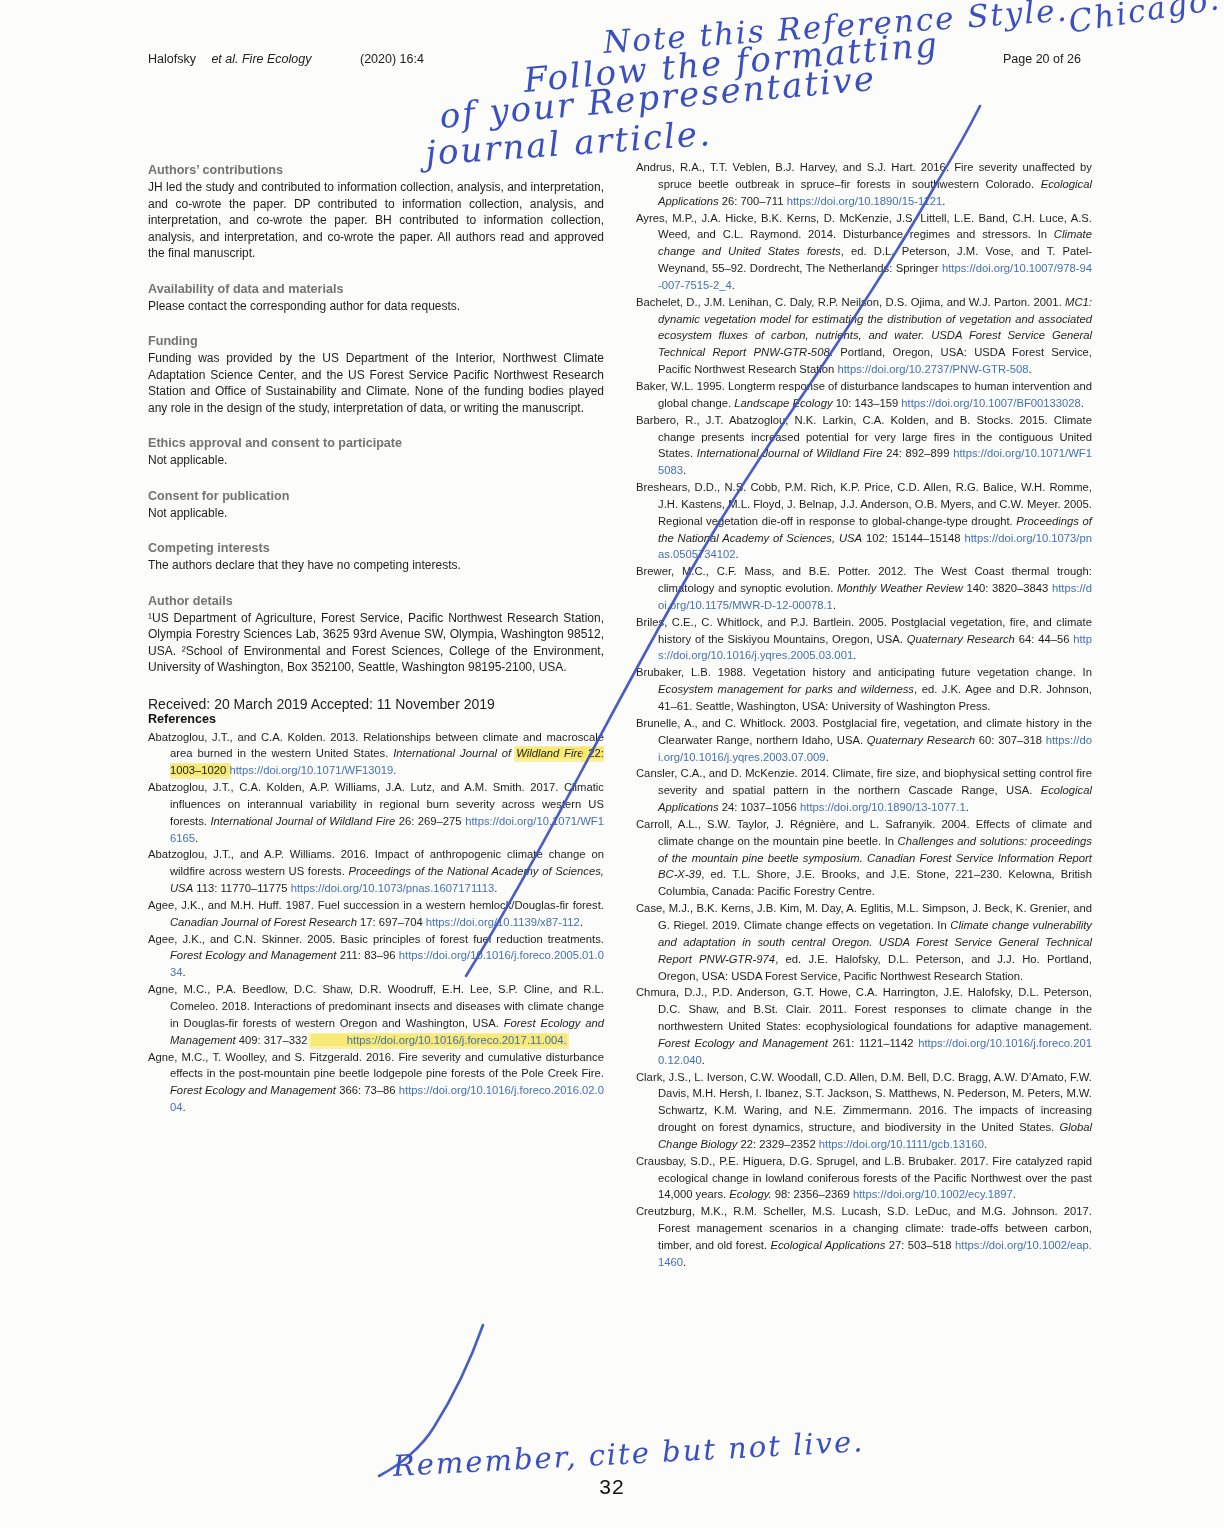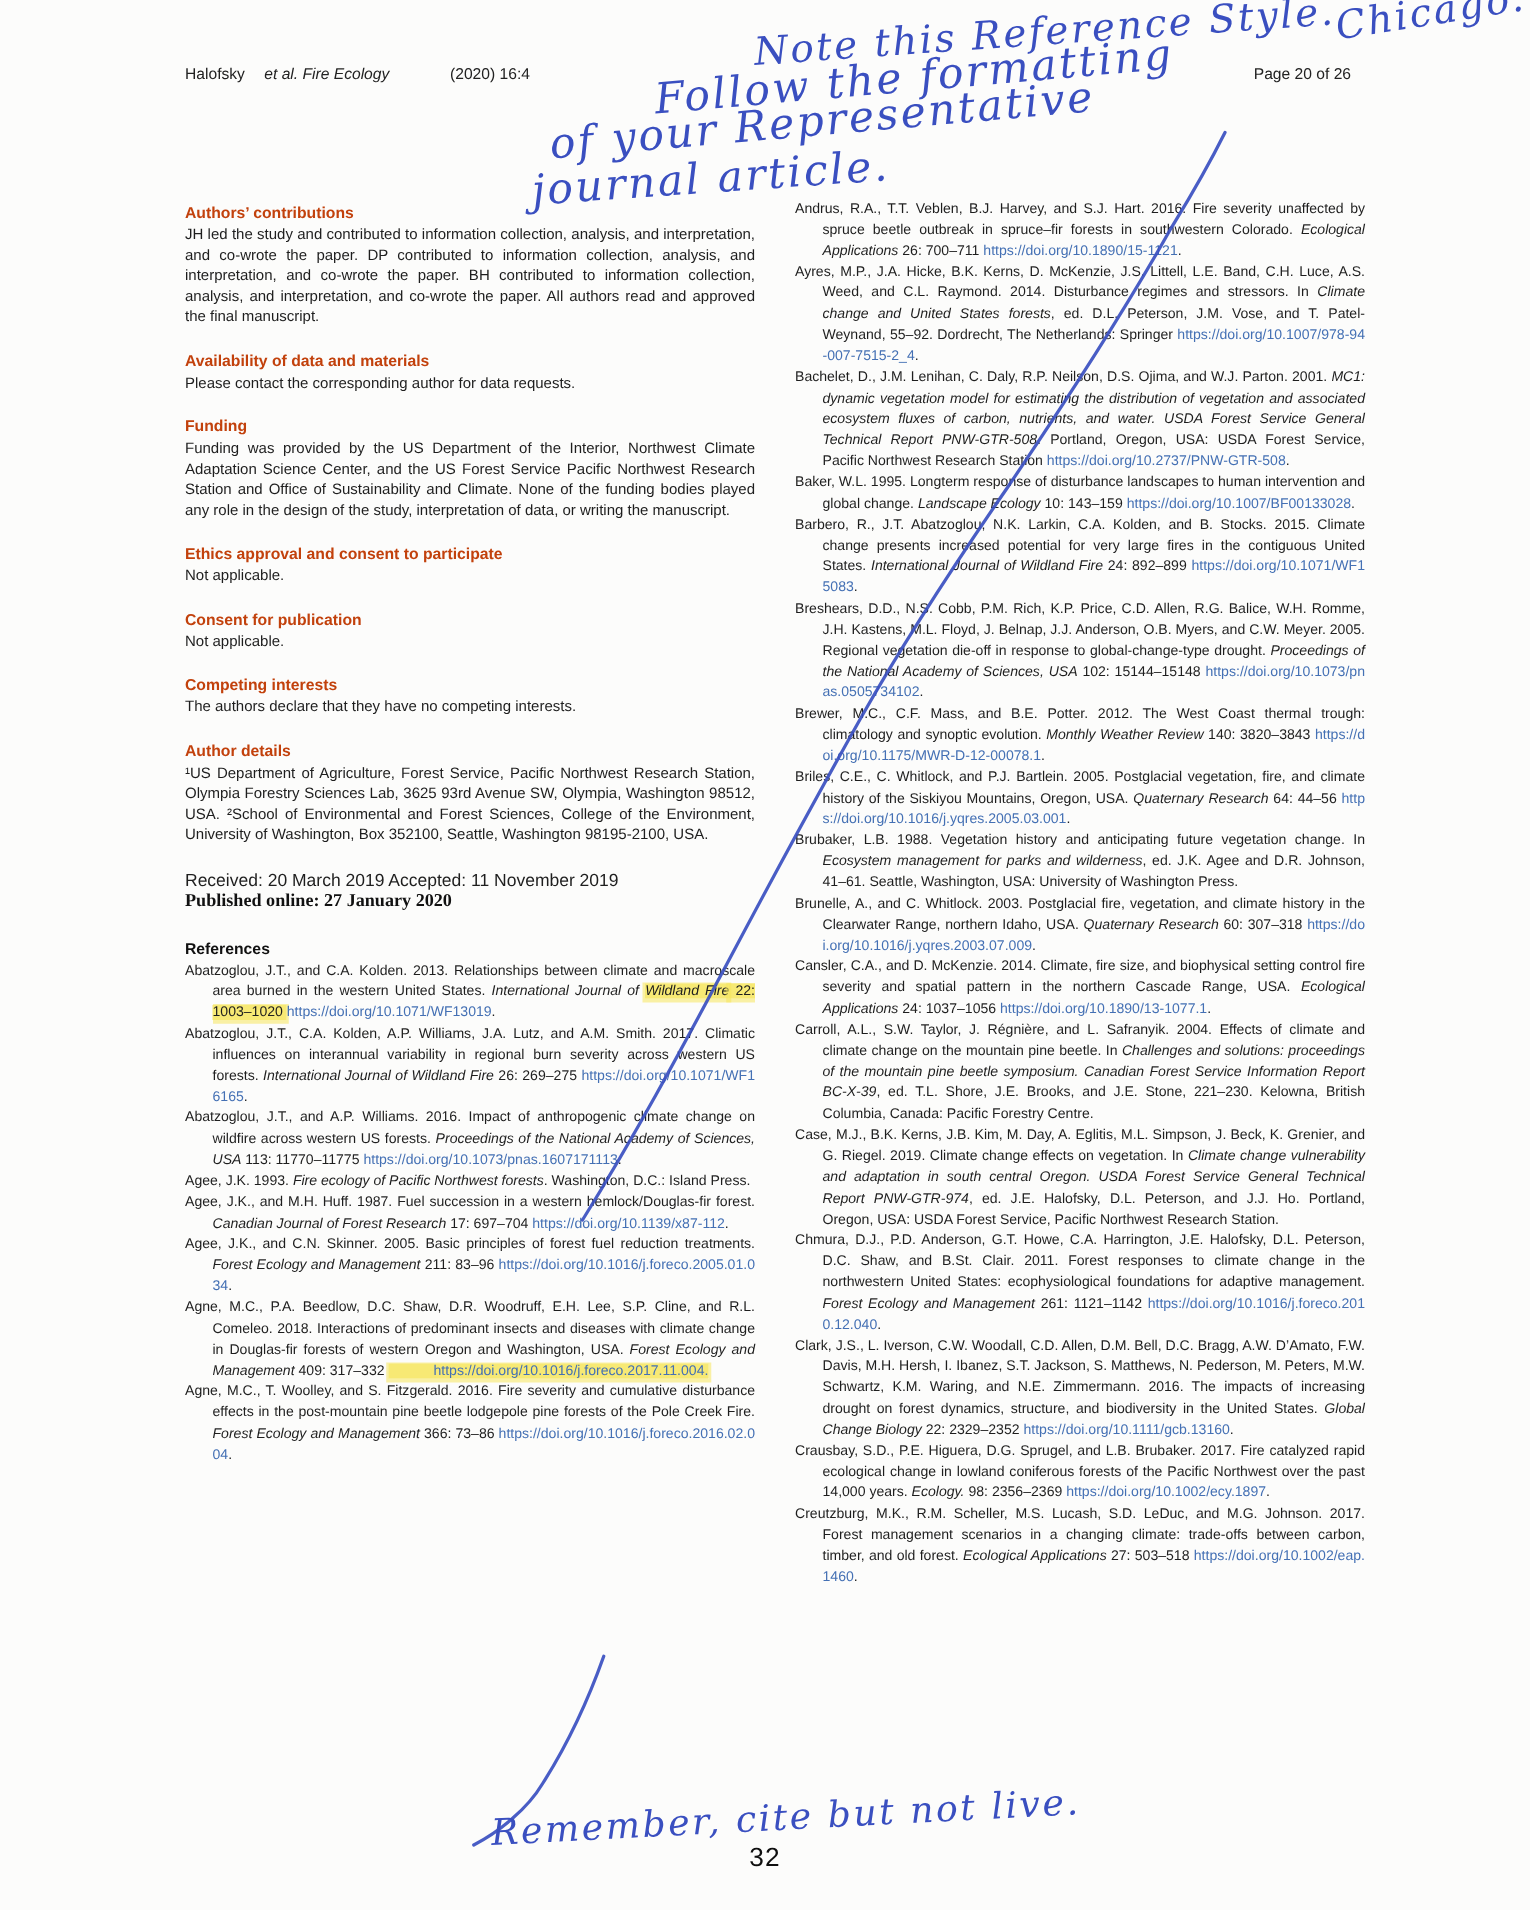--- a/index.html
+++ b/index.html
@@ -17,21 +17,21 @@
   #hdr-mid{left:360px;}
   #hdr-right{left:1003px;}
   .it{font-style:italic;margin-left:12px;}
 
   
   .col{position:absolute;width:456px;}
   #col-left{left:148px;top:163px;}
   #col-right{left:636px;top:159px;}
 
   
-  .sec h4{font-size:12.6px;font-weight:bold;margin:0 0 2px 0;color:#c2410c;}
+  .sec h4{font-size:12.6px;font-weight:bold;margin:0 0 2px 0;color:#737373;}
   .sec p{font-size:12px;line-height:16.5px;margin:0 0 20px 0;text-align:justify;color:#1e1e1e;}
 
   .received{font-size:14px;margin:2px 0 0 0;color:#1e1e1e;}
   .published{font-family:"Liberation Serif",serif;font-weight:bold;font-size:14.5px;margin:1px 0 22px 0;color:#111;}
   .refs-head{font-size:12.6px;font-weight:bold;margin:0 0 3px 0;color:#111;}
 
   
   .ref{
     font-size:11.25px;line-height:16.85px;margin:0;text-align:justify;
     padding-left:22px;text-indent:-22px;color:#1e1e1e;
@@ -94,27 +94,25 @@
       <div class="sec">
         <h4>Competing interests</h4>
         <p>The authors declare that they have no competing interests.</p>
       </div>
       <div class="sec">
         <h4>Author details</h4>
         <p>¹US Department of Agriculture, Forest Service, Pacific Northwest Research Station, Olympia Forestry Sciences Lab, 3625 93rd Avenue SW, Olympia, Washington 98512, USA. ²School of Environmental and Forest Sciences, College of the Environment, University of Washington, Box 352100, Seattle, Washington 98195-2100, USA.</p>
       </div>
     </div>
   <p class="received">Received: 20 March 2019 Accepted: 11 November 2019</p>
-  <p class="published">Published online: 27 January 2020</p>
   <h4 class="refs-head">References</h4>
   <div>
       <p class="ref"><span>Abatzoglou, J.T., and C.A. Kolden. 2013. Relationships between climate and macroscale area burned in the western United States. </span><span class="i">International Journal of </span><span class="i hl">Wildland Fire</span><span class="hl"> 22: 1003–1020 </span><span class="a">https://doi.org/10.1071/WF13019</span><span>.</span></p>
       <p class="ref"><span>Abatzoglou, J.T., C.A. Kolden, A.P. Williams, J.A. Lutz, and A.M. Smith. 2017. Climatic influences on interannual variability in regional burn severity across western US forests. </span><span class="i">International Journal of Wildland Fire</span><span> 26: 269–275 </span><span class="a">https://doi.org/10.1071/WF16165</span><span>.</span></p>
       <p class="ref"><span>Abatzoglou, J.T., and A.P. Williams. 2016. Impact of anthropogenic climate change on wildfire across western US forests. </span><span class="i">Proceedings of the National Academy of Sciences, USA</span><span> 113: 11770–11775 </span><span class="a">https://doi.org/10.1073/pnas.1607171113</span><span>.</span></p>
-      <p class="ref"><span>Agee, J.K. 1993. </span><span class="i">Fire ecology of Pacific Northwest forests</span><span>. Washington, D.C.: Island Press.</span></p>
       <p class="ref"><span>Agee, J.K., and M.H. Huff. 1987. Fuel succession in a western hemlock/Douglas-fir forest. </span><span class="i">Canadian Journal of Forest Research</span><span> 17: 697–704 </span><span class="a">https://doi.org/10.1139/x87-112</span><span>.</span></p>
       <p class="ref"><span>Agee, J.K., and C.N. Skinner. 2005. Basic principles of forest fuel reduction treatments. </span><span class="i">Forest Ecology and Management</span><span> 211: 83–96 </span><span class="a">https://doi.org/10.1016/j.foreco.2005.01.034</span><span>.</span></p>
       <p class="ref"><span>Agne, M.C., P.A. Beedlow, D.C. Shaw, D.R. Woodruff, E.H. Lee, S.P. Cline, and R.L. Comeleo. 2018. Interactions of predominant insects and diseases with climate change in Douglas-fir forests of western Oregon and Washington, USA. </span><span class="i">Forest Ecology and Management</span><span> 409: 317–332 </span><span class="a hl">https://doi.org/10.1016/j.foreco.2017.11.004.</span></p>
       <p class="ref"><span>Agne, M.C., T. Woolley, and S. Fitzgerald. 2016. Fire severity and cumulative disturbance effects in the post-mountain pine beetle lodgepole pine forests of the Pole Creek Fire. </span><span class="i">Forest Ecology and Management</span><span> 366: 73–86 </span><span class="a">https://doi.org/10.1016/j.foreco.2016.02.004</span><span>.</span></p>
     </div>
 </div>
 
 <div class="col" id="col-right">
   <div>
       <p class="ref"><span>Andrus, R.A., T.T. Veblen, B.J. Harvey, and S.J. Hart. 2016. Fire severity unaffected by spruce beetle outbreak in spruce–fir forests in southwestern Colorado. </span><span class="i">Ecological Applications</span><span> 26: 700–711 </span><span class="a">https://doi.org/10.1890/15-1121</span><span>.</span></p>

